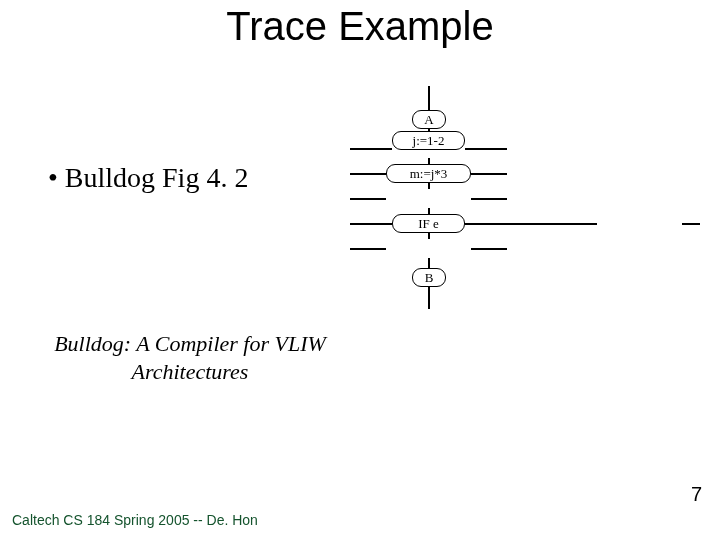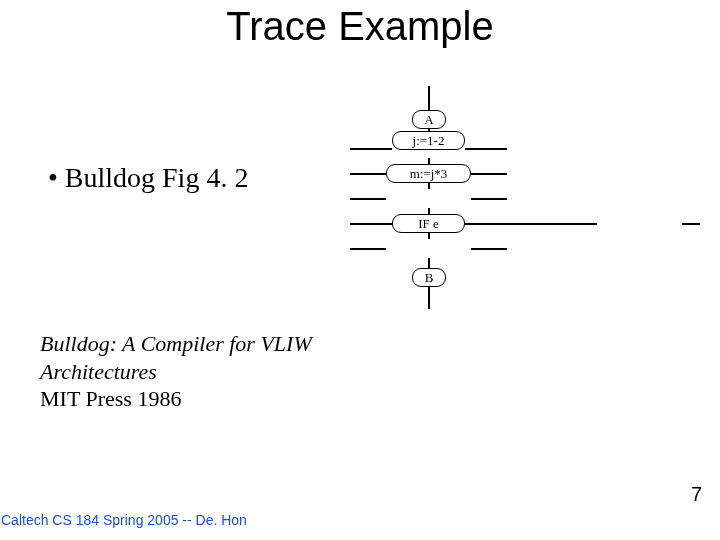--- a/index.html
+++ b/index.html
@@ -22,28 +22,29 @@
     font-size:28px;
     position:absolute;
     left:48px;top:162px;
   }
   .ref{
     position:absolute;
     left:40px;top:330px;
     width:300px;
     font-size:22px;
     line-height:1.25;
+    text-align:center;
   }
   .ref .book{font-style:italic}
   .footer{
     position:absolute;
-    left:1px;bottom:12px;
+    left:12px;bottom:12px;
     font-family:Arial,Helvetica,sans-serif;
     font-size:14px;
-    color:#1d4ed8;
+    color:#14532d;
   }
   .pagenum{
     position:absolute;
     right:18px;bottom:34px;
     font-family:Arial,Helvetica,sans-serif;
     font-size:20px;
   }
   
   .diagram{
     position:absolute;
@@ -74,21 +75,21 @@
 <body>
 
 <div class="title">Trace Example</div>
 
 <div class="bullet">
   • <span>Bulldog Fig 4. 2</span>
 </div>
 
 <div class="ref">
   <span class="book">Bulldog: A Compiler for VLIW Architectures</span><br>
-  <span>MIT Press 1986</span><br>
+  <br>
 </div>
 
 <div class="footer">Caltech CS 184 Spring 2005 -- De. Hon</div>
 <div class="pagenum">7</div>
 
 <div class="diagram">
 
   <div class="edge vedge" style="left:98px;top:0;height:24px"></div>
 
   <div class="node" style="left:82px;top:24px;width:16px">A</div>

